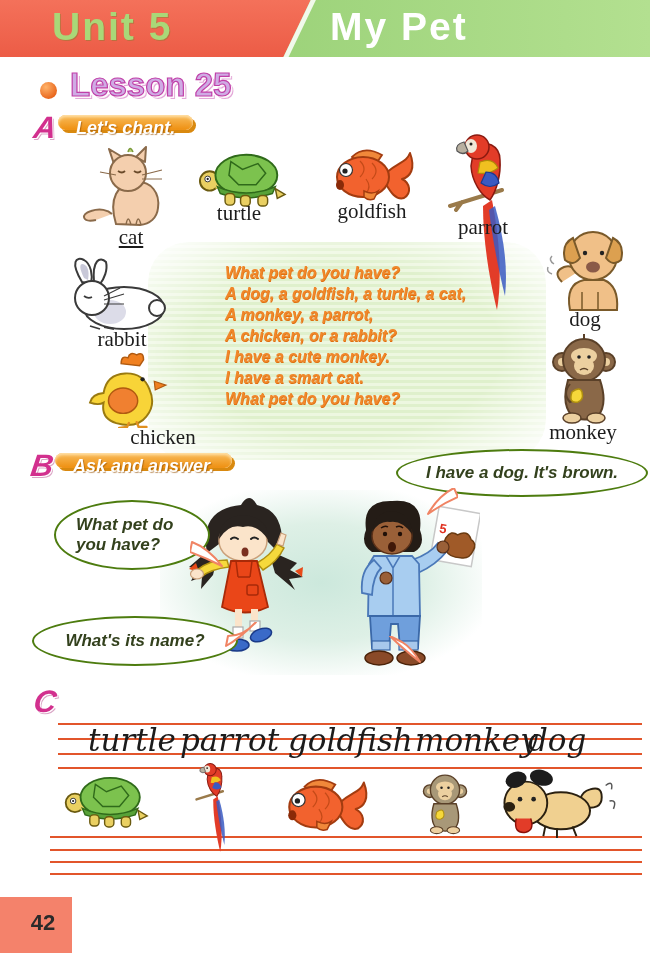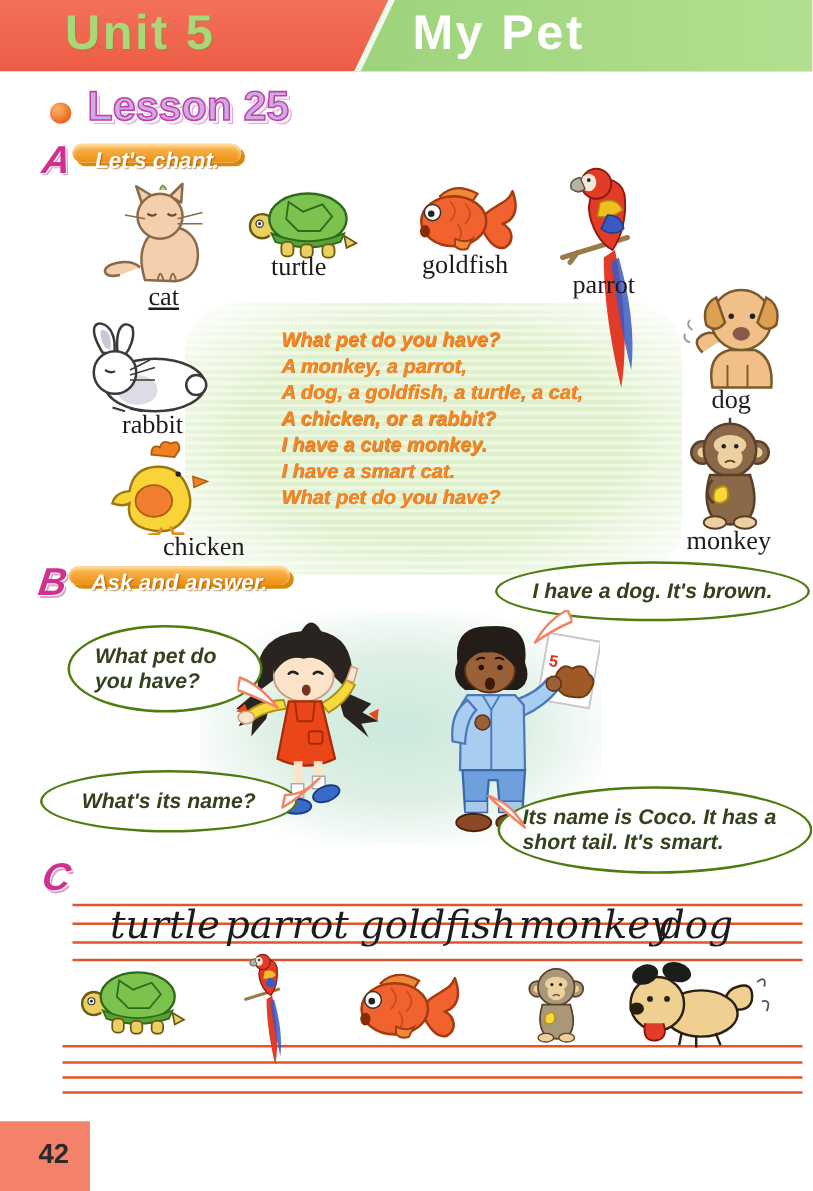--- a/index.html
+++ b/index.html
@@ -182,22 +182,22 @@
     <path d="M30 46 q-7 24 4 36 q12 7 26 0 q10 -12 2 -36 Z" fill="#8a6848" stroke="#5a4028" stroke-width="2"></path>
     <path d="M32 50 q-8 10 0 18 l8 -4" fill="#8a6848" stroke="#5a4028" stroke-width="2"></path>
     <path d="M34 58 q-4 12 6 10 q6 -2 4 -10 q-2 -6 -10 0 Z" fill="#f6d83a" stroke="#b09010" stroke-width="1.5"></path>
     <ellipse cx="34" cy="84" rx="9" ry="5" fill="#ecd0a0" stroke="#5a4028" stroke-width="1.5"></ellipse>
     <ellipse cx="58" cy="84" rx="9" ry="5" fill="#ecd0a0" stroke="#5a4028" stroke-width="1.5"></ellipse>
   </svg>
   <div class="alabel" style="left:583px;top:420px;">monkey</div>
 
   <div class="chant">
     <div>What pet do you have?</div>
+    <div>A dog, a goldfish, a turtle, a cat,</div>
     <div>A monkey, a parrot,</div>
-    <div>A dog, a goldfish, a turtle, a cat,</div>
     <div>A chicken, or a rabbit?</div>
     <div>I have a cute monkey.</div>
     <div>I have a smart cat.</div>
     <div>What pet do you have?</div>
   </div>
 
   <div class="sec-letter" style="left:31px;top:448px;">B</div>
   <div class="pill" style="left:55px;top:453px;">Ask and answer.</div>
 
   <div class="kidsbg"></div>
@@ -267,23 +267,20 @@
     <path d="M2 2 Q18 8 32 26 Q16 18 0 12 Z" fill="#fff" stroke="#f08464" stroke-width="2" stroke-linejoin="round"></path>
   </svg>
 
   <div class="bubble" style="left:32px;top:616px;width:202px;height:46px;">
     <span>What's its name?</span>
   </div>
   <svg class="tail" style="left:224px;top:622px;" width="34" height="26" viewBox="0 0 34 26">
     <path d="M2 24 Q16 16 32 0 Q20 14 4 14 Z" fill="#fff" stroke="#f08464" stroke-width="2" stroke-linejoin="round"></path>
   </svg>
 
-  <div class="bubble" style="left:398px;top:629px;width:248px;height:66px;">
-    <span style="width:212px;">Its name is Coco. It has a short tail. It's smart.</span>
-  </div>
   <svg class="tail" style="left:388px;top:636px;" width="34" height="28" viewBox="0 0 34 28">
     <path d="M2 0 Q14 12 32 26 Q24 12 14 6 Z" fill="#fff" stroke="#f08464" stroke-width="2" stroke-linejoin="round"></path>
   </svg>
 
   <div class="sec-letter" style="left:34px;top:684px;">C</div>
 
   <div class="wline" style="left:58px;top:723px;width:584px;"></div>
   <div class="wline" style="left:58px;top:738px;width:584px;"></div>
   <div class="wline" style="left:58px;top:753px;width:584px;"></div>
   <div class="wline" style="left:58px;top:767px;width:584px;"></div>

